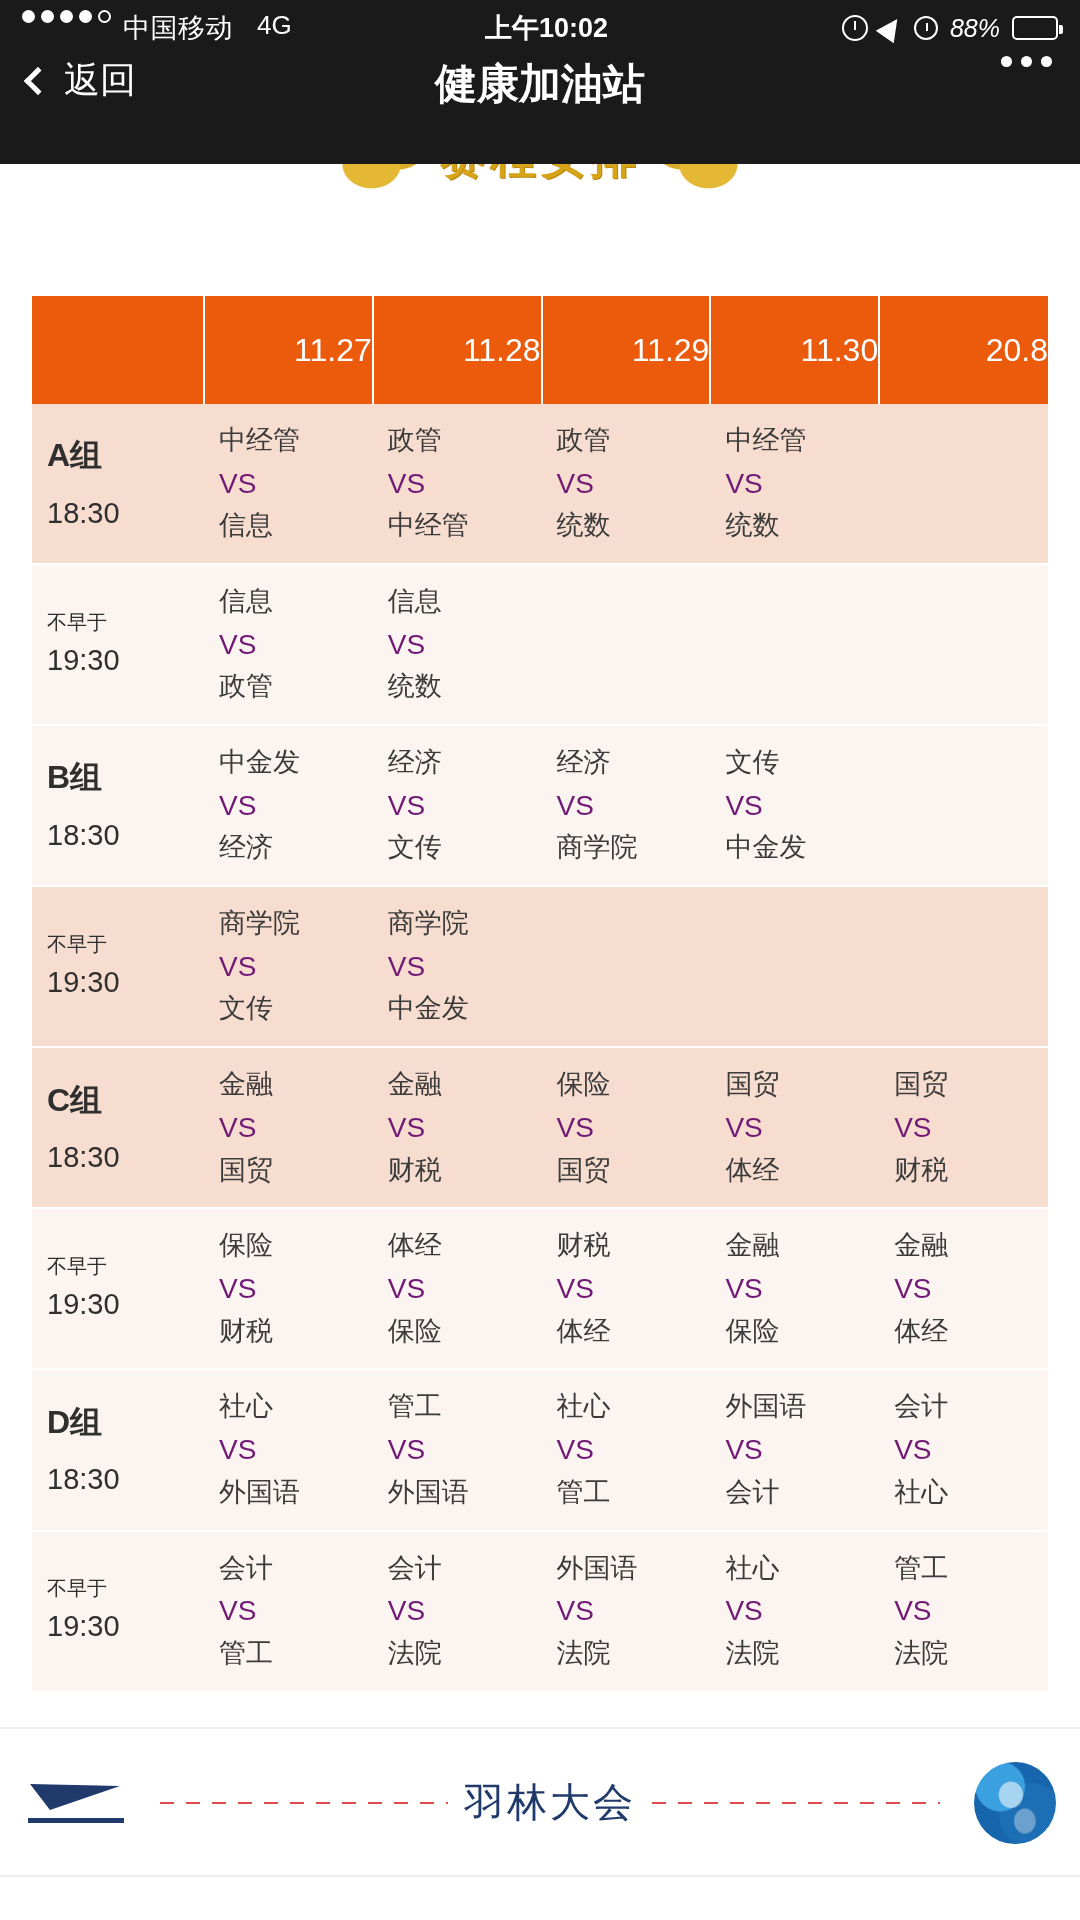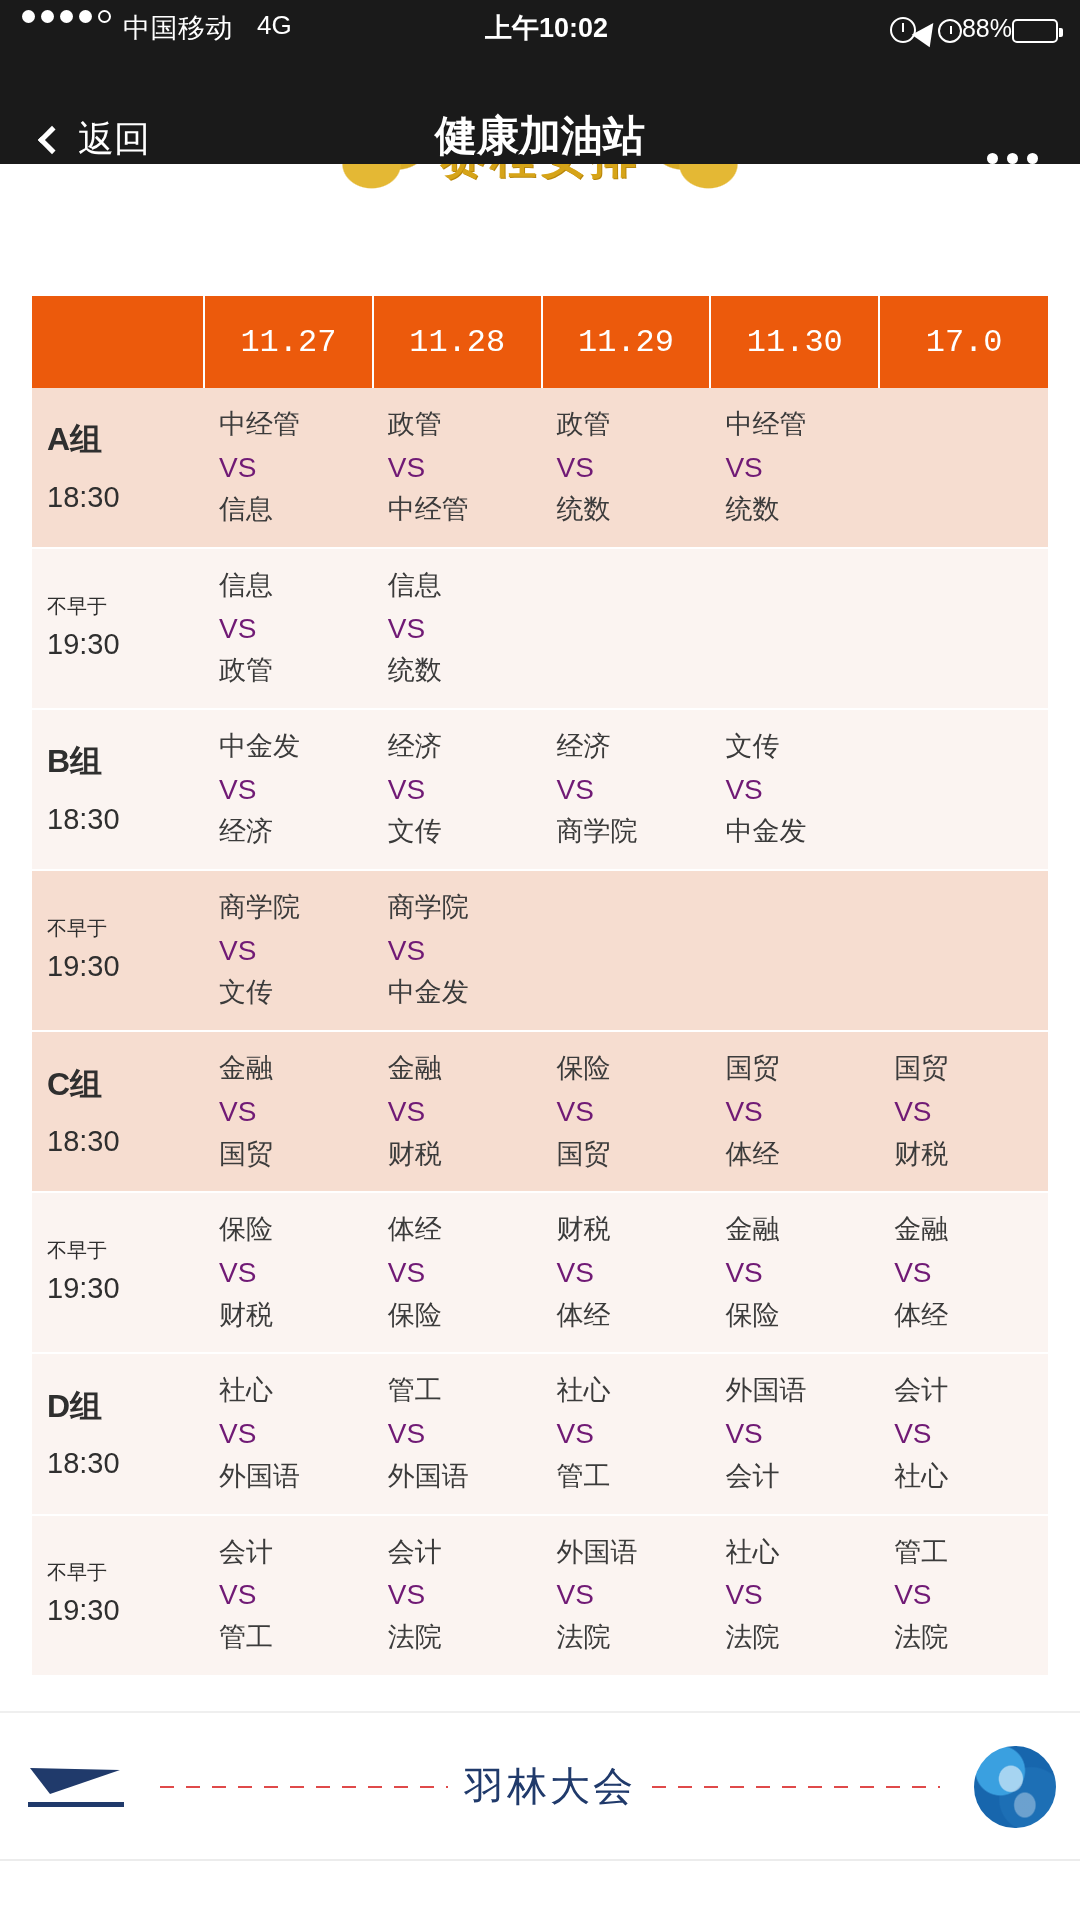--- a/index.html
+++ b/index.html
@@ -29,22 +29,22 @@
   }
   .dot.hollow { background: transparent; border: 2px solid #ffffff; }
   .carrier { font-size: 27px; letter-spacing: 0.5px; }
   .net { font-size: 26px; margin-left: 12px; }
   .sb-center {
     position: absolute; left: 0; right: 0; top: 0; bottom: 0;
     display: flex; align-items: center; justify-content: center;
     font-size: 27px; font-weight: bold; pointer-events: none; padding-left: 13px;
   }
   .sb-right {
-    margin-left: auto; display: flex; align-items: flex-end; 
-    font-size: 25px; z-index: 2;
+    margin-left: auto; display: flex; align-items: center; gap: 12px;
+    font-size: 25px; z-index: 2; font-style: italic;
   }
   .glyph-circle {
     width: 26px; height: 26px; border-radius: 50%;
     border: 2px solid #ffffff; position: relative;
   }
   .glyph-circle::after {
     content: ""; position: absolute; left: 50%; top: 4px;
     width: 2px; height: 9px; background: #fff; transform: translateX(-50%);
   }
   .loc-arrow {
@@ -71,22 +71,22 @@
     width: 4px; height: 9px; background: #ffffff; border-radius: 0 2px 2px 0;
   }
   .battery-fill { height: 100%; background: #ffffff; border-radius: 2px; }
 
   
   .navbar {
     height: 108px;
     background: #1a1a1a;
     color: #ffffff;
     display: flex;
-    align-items: flex-end;
-    padding: 0 42px;
+    align-items: flex-start;
+    padding: 0 28px;
     position: relative;
   }
   .nav-back {
     display: flex; align-items: center; gap: 12px;
     font-size: 36px; z-index: 2;
   }
   .chev {
     display: inline-block;
     width: 20px; height: 20px;
     border-left: 5px solid #ffffff;
@@ -144,24 +144,23 @@
   table {
     width: 100%;
     border-collapse: collapse;
     table-layout: fixed;
   }
   thead th {
     background: #ec5a0c;
     color: #ffffff;
     font-size: 32px;
     font-weight: normal;
-    height: 92px;
+    height: 108px;
     border-right: 2px solid #ffffff;
-    text-align: center;
-    font-family: Liberation Mono, monospace;
+    text-align: right;
   }
   thead th:last-child { border-right: none; }
   thead th.corner { width: 172px; }
 
   tbody td {
     vertical-align: middle;
     font-size: 27px;
     color: #3b3b3b;
     padding: 16px 15px;
     line-height: 1.55;
@@ -274,21 +273,21 @@
 
 <div class="table-wrap">
   <table>
     <thead>
       <tr>
         <th class="corner"></th>
         <th>11.27</th>
         <th>11.28</th>
         <th>11.29</th>
         <th>11.30</th>
-        <th>17.0</th>
+        <th>20.8</th>
       </tr>
     </thead>
     <tbody id="schedule-body">
         <tr class="group-a row-sep">
           <td class="rowhead">
             <span class="grp">A组</span>
             <span class="tm">18:30</span>
           </td>
           <td>
             <div>中经管</div>

